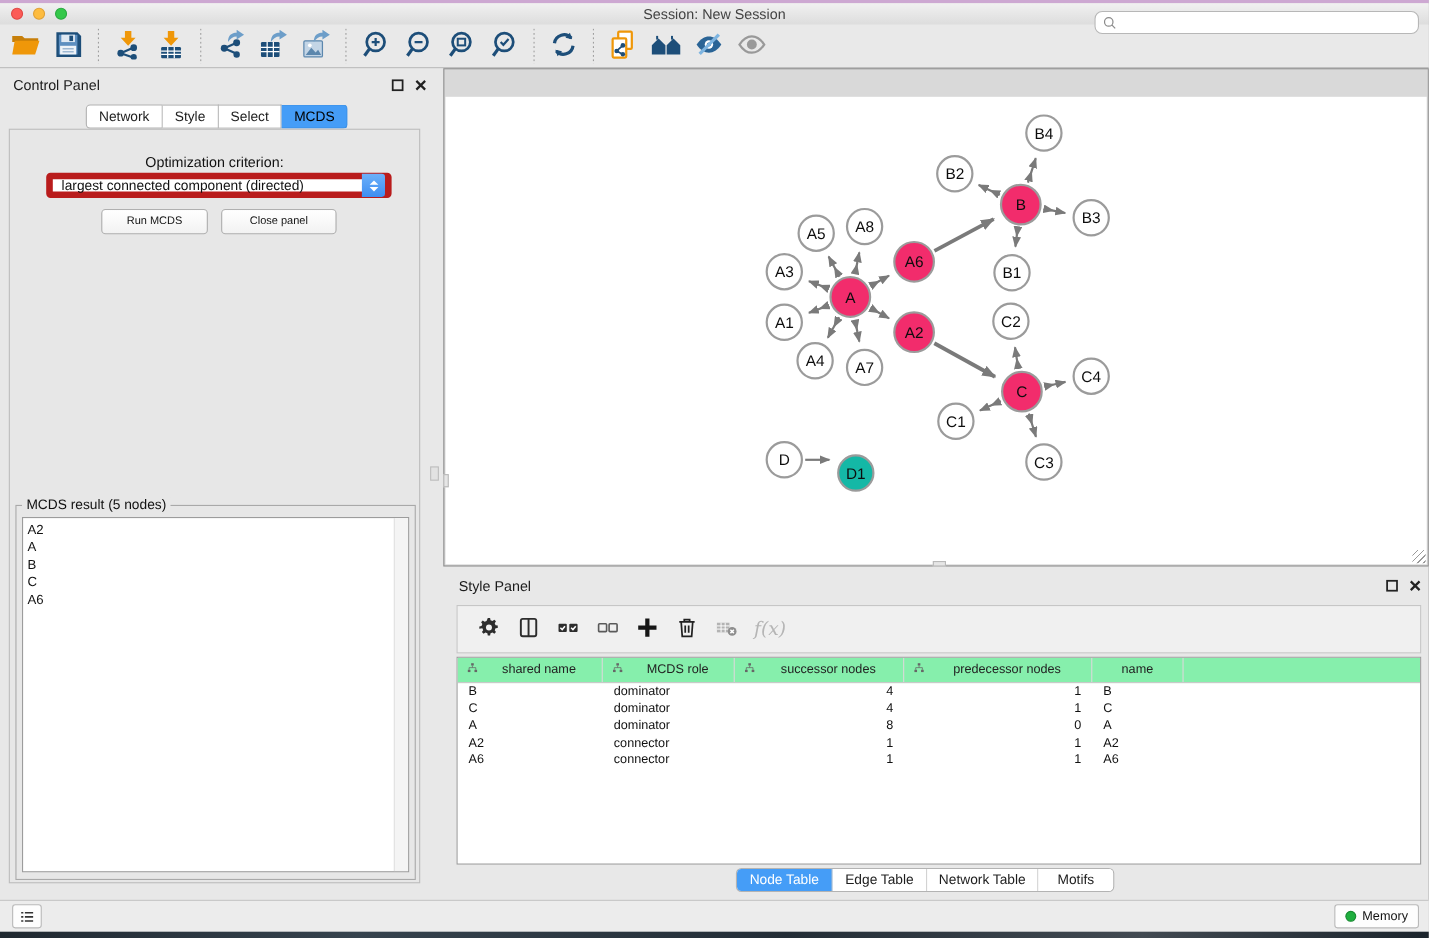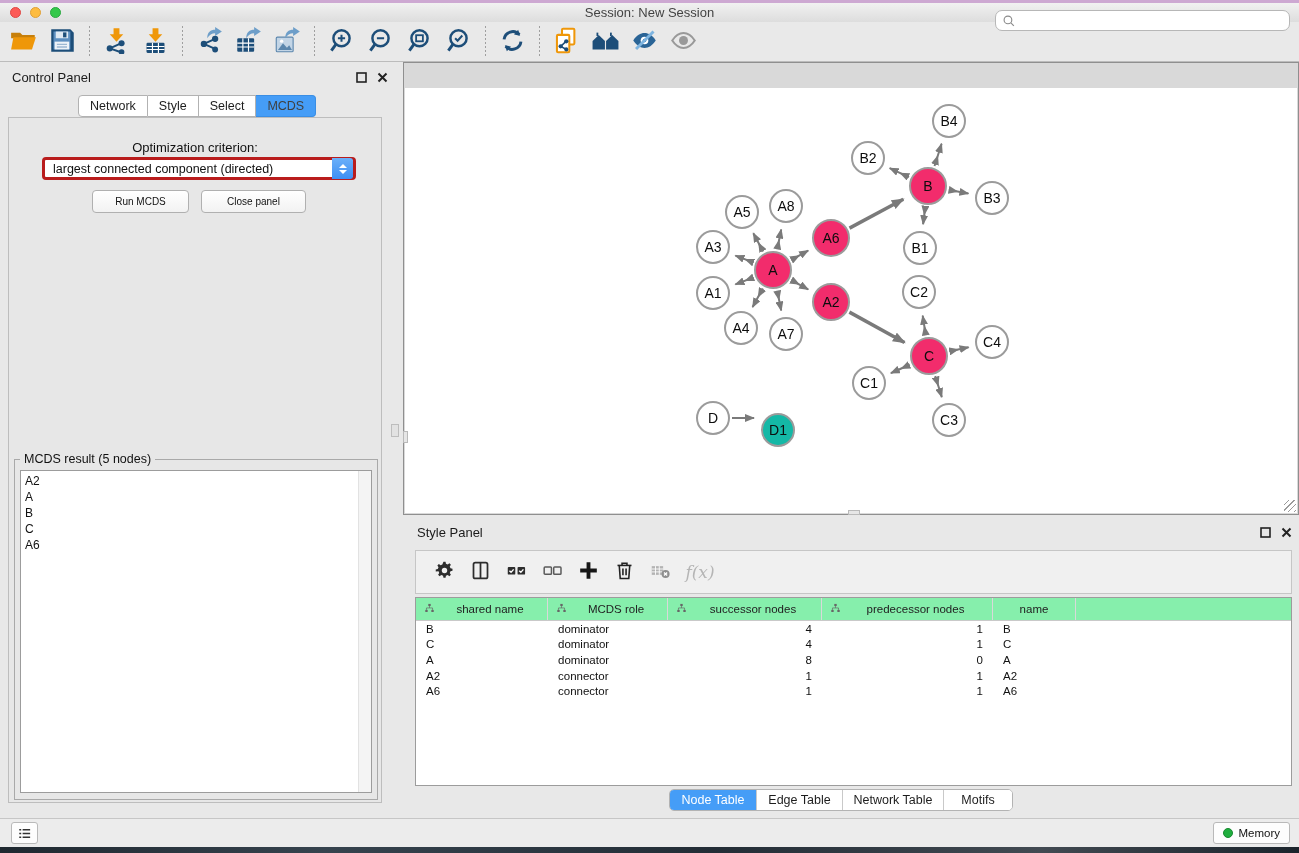--- a/index.html
+++ b/index.html
@@ -36,26 +36,26 @@
   .control-panel{position:absolute;left:0;top:0;width:390px;height:100%;}
   .cp-header{position:absolute;left:12px;top:8px;font-size:13px;color:#1b1b1b;}
   .panel-ico{position:absolute;width:13px;height:13px;top:9px;background:none;border:none;padding:0;}
   .panel-ico svg{width:13px;height:13px;display:block;}
   .cp-float{left:355px;} .cp-close{left:376px;}
   .cp-tabs{position:absolute;left:78px;top:33px;display:flex;height:38px;}
   .cptab{height:22px;font-size:12.5px;padding:0 11px;background:#fff;border:1px solid #b2b2b2;
     border-left:none;color:#1d1d1d;font-family:"Liberation Sans",sans-serif;}
   .cptab:first-child{border-left:1px solid #b2b2b2;border-radius:4px 0 0 4px;}
   .cptab:last-child{border-radius:0 4px 4px 0;}
-  .cptab.selected{background:#459df7;border-color:#3a8ee4;color:#404040;}
+  .cptab.selected{background:#459df7;border-color:#3a8ee4;color:#000000;}
   .cp-body{position:absolute;left:8px;top:55px;width:374px;height:686px;border:1px solid #bdbdbd;
     background:#e7e7e7;box-sizing:border-box;}
   .opt-label{position:absolute;left:0;top:78px;width:390px;text-align:center;font-size:13px;color:#111;}
   .dropdown{position:absolute;left:42px;top:95px;width:314px;height:23px;background:#fff;
-    border:3px solid #b91c1c;border-radius:4px;box-sizing:border-box;display:flex;align-items:center;}
+    border:6px solid #b91c1c;border-radius:4px;box-sizing:border-box;display:flex;align-items:center;}
   .dropdown .dd-text{flex:1;font-size:12.5px;color:#111;padding-left:8px;white-space:nowrap;}
   .dd-stepper{width:21px;height:21px;border-radius:0 3px 3px 0;margin-right:0;
     background:linear-gradient(#6cb0f9,#3e8ef2);display:flex;flex-direction:column;align-items:center;
     justify-content:center;gap:2px;}
   .dd-stepper .up{width:0;height:0;border-left:4px solid transparent;border-right:4px solid transparent;
     border-bottom:4px solid #fff;}
   .dd-stepper .down{width:0;height:0;border-left:4px solid transparent;border-right:4px solid transparent;
     border-top:4px solid #fff;}
   .cp-btn{position:absolute;top:128px;height:23px;background:linear-gradient(#ffffff,#f2f2f2);
     border:1px solid #b0b0b0;border-radius:4px;font-size:10px;color:#111;

